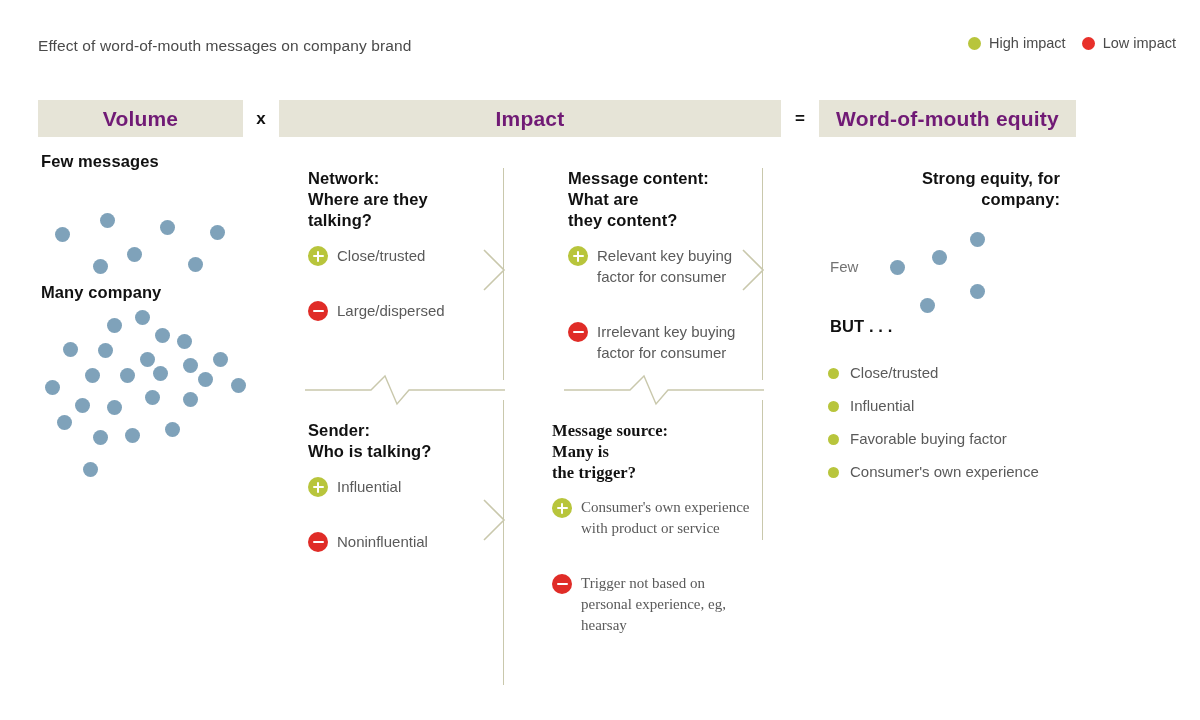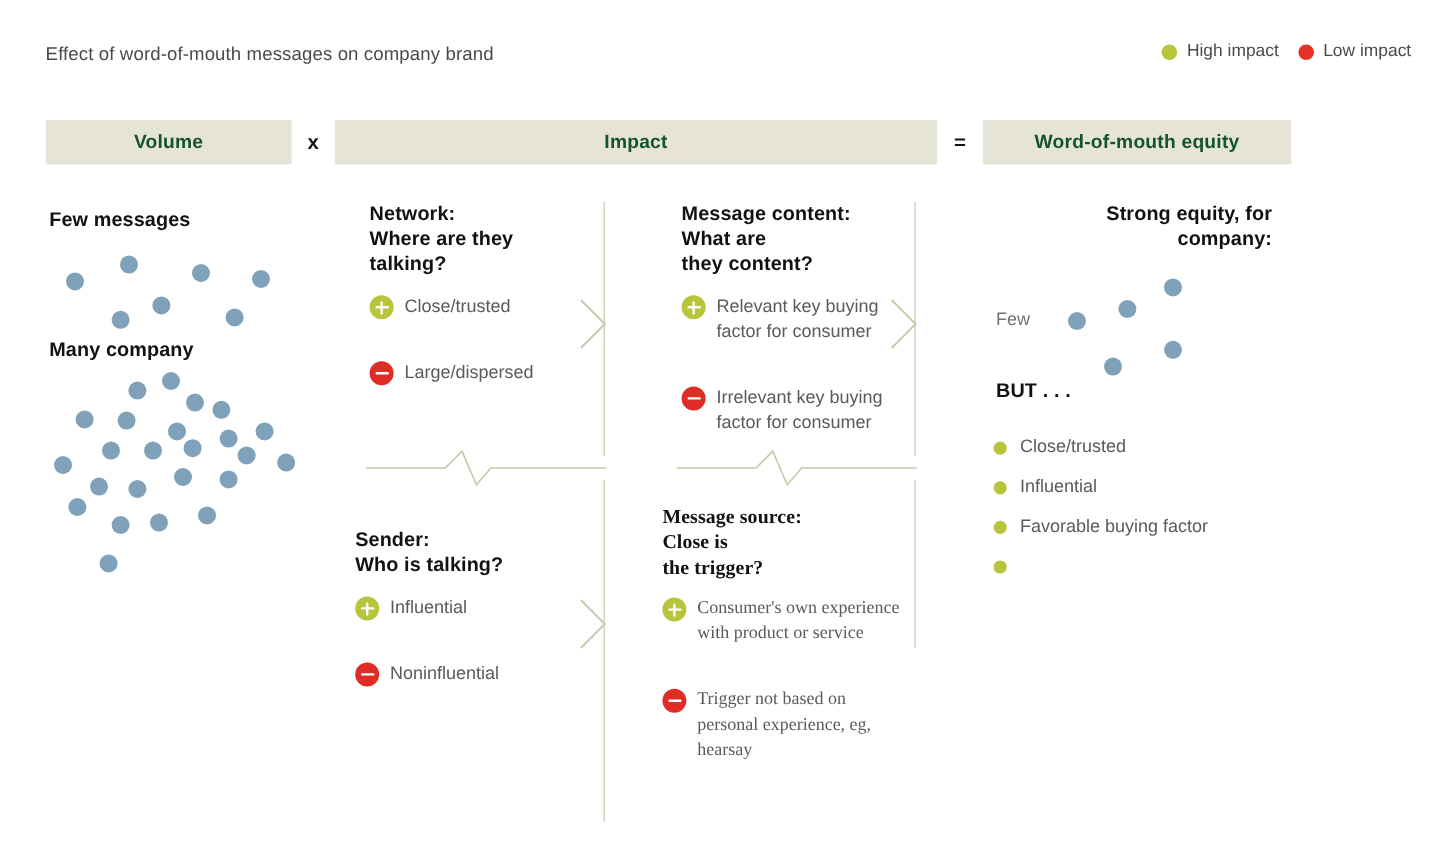--- a/index.html
+++ b/index.html
@@ -61,22 +61,22 @@
   }
   .band-box {
     position: absolute;
     top: 0;
     height: 37px;
     background: #e6e4d7;
     display: flex;
     align-items: center;
     justify-content: center;
     font-weight: bold;
-    font-size: 16px;
-    color: #14532d;
+    font-size: 21px;
+    color: #701a75;
     letter-spacing: 0.2px;
   }
   .band-op {
     position: absolute;
     top: 0;
     height: 37px;
     display: flex;
     align-items: center;
     justify-content: center;
     font-weight: bold;
@@ -98,38 +98,38 @@
     letter-spacing: 0.1px;
   }
   .sub-label {
     font-weight: bold;
     font-size: 16.5px;
     color: #111111;
     letter-spacing: 0.1px;
   }
 
   
-  #vol-few-label  { position: absolute; left: 41px; top: 174px; }
+  #vol-few-label  { position: absolute; left: 41px; top: 152px; }
   #vol-many-label { position: absolute; left: 41px; top: 283px; }
   .dot-field { position: absolute; }
   .msg-dot {
     position: absolute;
     width: 15px;
     height: 15px;
     border-radius: 50%;
     background: #7fa2ba;
   }
   #vol-few-dots  { left: 55px; top: 195px;  width: 180px; height: 85px; }
   #vol-many-dots { left: 35px; top: 310px;  width: 215px; height: 170px; }
   #eq-few-dots   { left: 890px; top: 228px; width: 110px; height: 80px; }
 
   .impact-block { position: absolute; width: 190px; }
   #blk-network  { left: 308px; top: 168px; }
   #blk-content  { left: 568px; top: 168px; width: 200px; }
-  #blk-sender   { left: 296px; top: 420px; margin-top: 20px; }
+  #blk-sender   { left: 308px; top: 420px; }
   #blk-source   { left: 552px; top: 420px; width: 200px; font-family: Liberation Serif, serif; }
 
   .blk-title { margin-bottom: 12px; }
 
   .point-row {
     display: flex;
     align-items: flex-start;
     gap: 9px;
     margin-top: 14px;
   }
@@ -331,21 +331,21 @@
       <div class="point-row gap-lg">
         <span class="point-badge neg"></span>
         <span class="point-text">Noninfluential</span>
       </div>
     </div>
 </div>
 
 <div class="impact-block" id="blk-source">
   <div class="col-head blk-title">
       <div>Message source:</div>
-      <div>Close is</div>
+      <div>Many is</div>
       <div>the trigger?</div>
     </div>
   <div class="points">
       <div class="point-row">
         <span class="point-badge pos"></span>
         <span class="point-text">Consumer's own experience with product or service</span>
       </div>
       <div class="point-row gap-lg">
         <span class="point-badge neg"></span>
         <span class="point-text">Trigger not based on personal experience, eg, hearsay</span>
@@ -396,14 +396,15 @@
     <div class="eq-row">
       <span class="eq-bullet"></span>
       <span class="eq-text">Influential</span>
     </div>
     <div class="eq-row">
       <span class="eq-bullet"></span>
       <span class="eq-text">Favorable buying factor</span>
     </div>
     <div class="eq-row">
       <span class="eq-bullet"></span>
+      <span class="eq-text">Consumer's own experience</span>
     </div>
   </div>
 
 </body></html>

